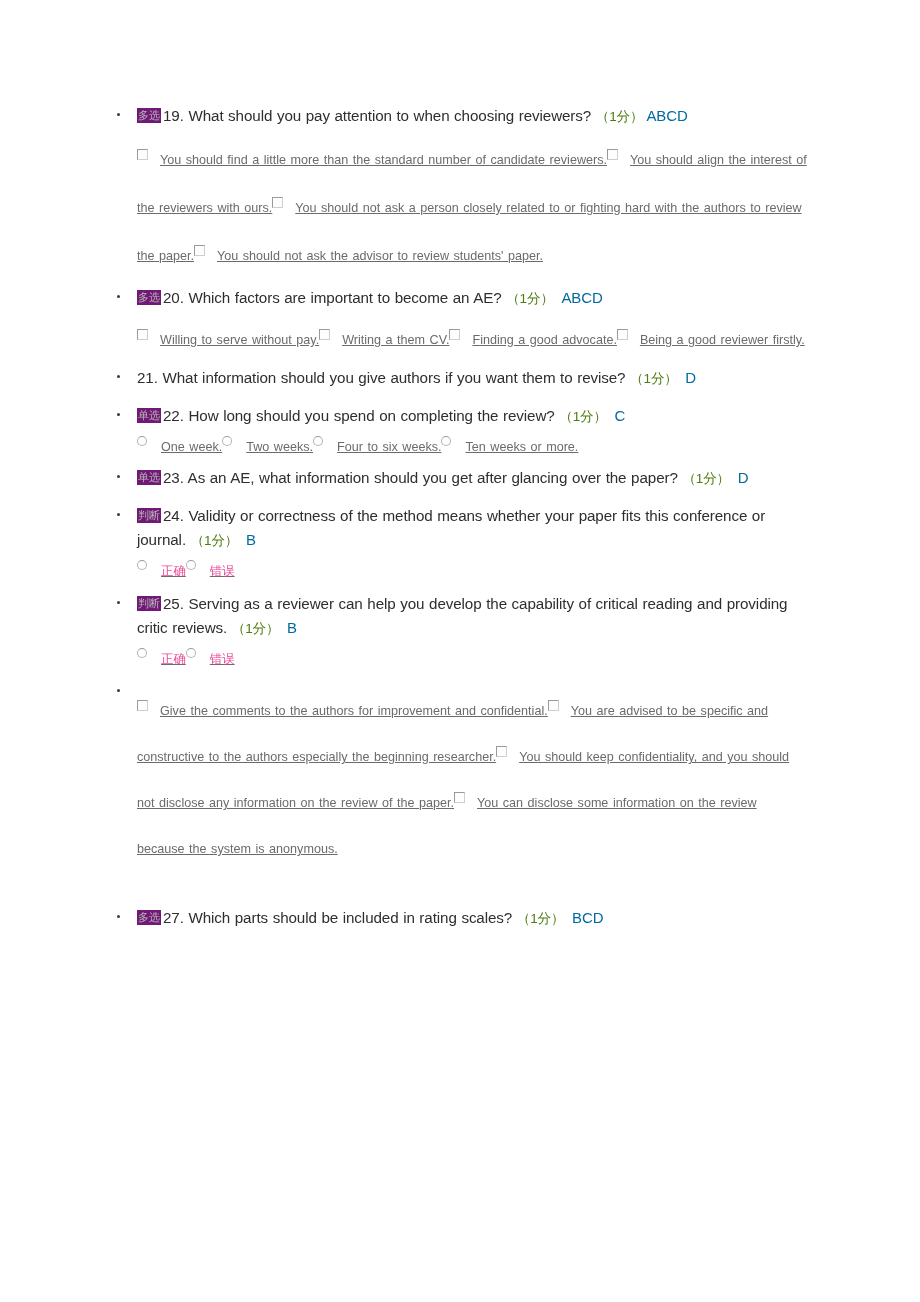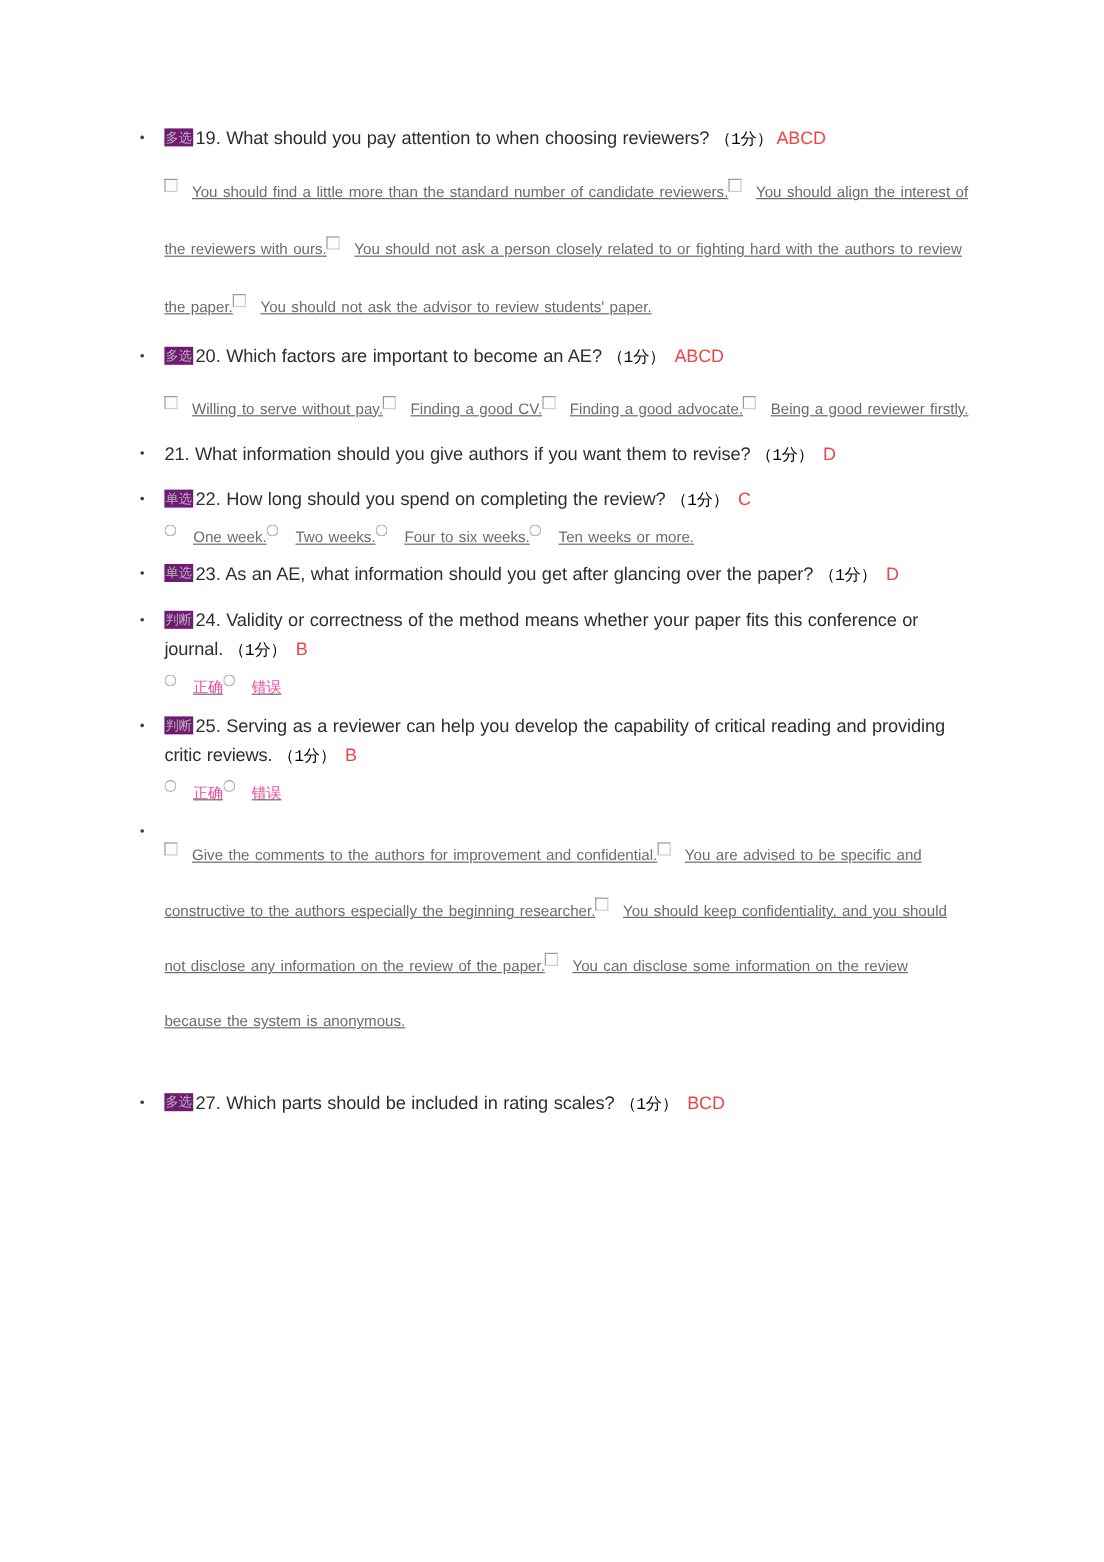--- a/index.html
+++ b/index.html
@@ -67,27 +67,26 @@
     padding: 1px 1px 1px 1px;
     background: #701a75;
     color: #b9b9b9;
     vertical-align: 2px;
     margin-right: 2px;
     font-family: "DejaVu Sans", sans-serif;
     letter-spacing: 0px;
   }
 
   .q-score {
-    color: #000000;
+    color: #4d7c0f;
     font-size: 13.5px;
-    font-family: Liberation Mono, monospace;
   }
 
   .q-answer {
-    color: #ef4444;
+    color: #0369a1;
     font-size: 15px;
     margin-left: 3px;
   }
 
   
   .options {
     font-size: 12.6px;
     color: #6b6b6b;
     line-height: 48px;
     padding-left: 0px;
@@ -179,21 +178,21 @@
 
     <li class="question q20">
       <span class="bullet"></span>
       <div class="q-head">
         <span class="q-type">多选</span><span>20.</span>
         <span>Which factors are important to become an AE?</span>
         <span class="q-score">（1分）</span>&nbsp;<span class="q-answer">ABCD</span>
       </div>
       <div class="gap-head"></div>
       <div class="options">
-        <span class="cb"></span><span class="opt-label">Willing to serve without pay.</span><span class="cb inline"></span><span class="opt-label">Finding a good CV.</span><span class="cb inline"></span><span class="opt-label">Finding a good advocate.</span><span class="cb inline"></span><span class="opt-label">Being a good reviewer firstly.</span>
+        <span class="cb"></span><span class="opt-label">Willing to serve without pay.</span><span class="cb inline"></span><span class="opt-label">Writing a them CV.</span><span class="cb inline"></span><span class="opt-label">Finding a good advocate.</span><span class="cb inline"></span><span class="opt-label">Being a good reviewer firstly.</span>
       </div>
       <div class="gap-20"></div>
     </li>
 
     <li class="question q21">
       <span class="bullet"></span>
       <div class="q-head">
         <span>21.</span>
         <span>What information should you give authors if you want them to revise?</span>
         <span class="q-score">（1分）</span>&nbsp;<span class="q-answer">D</span>

